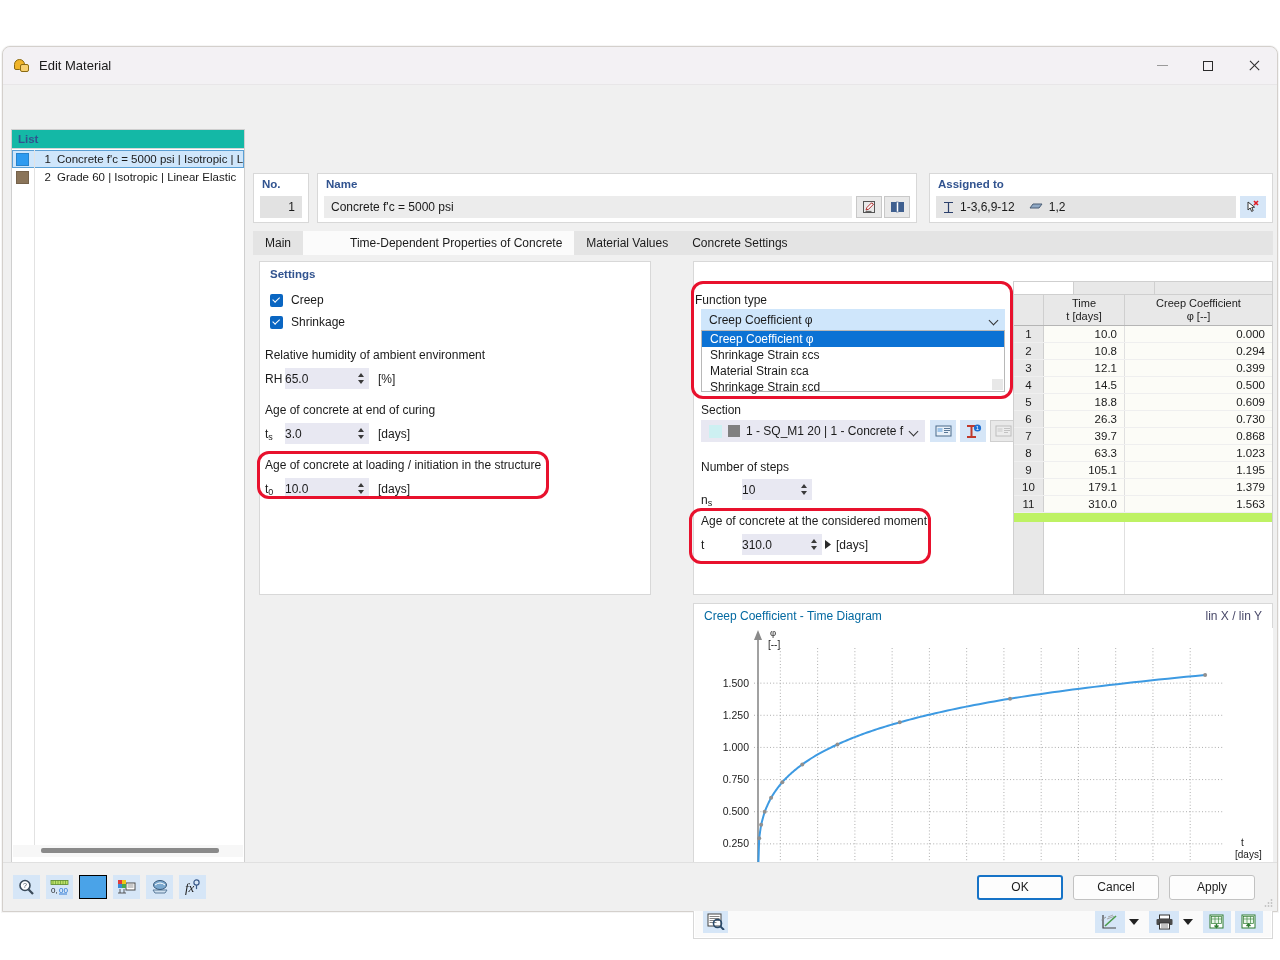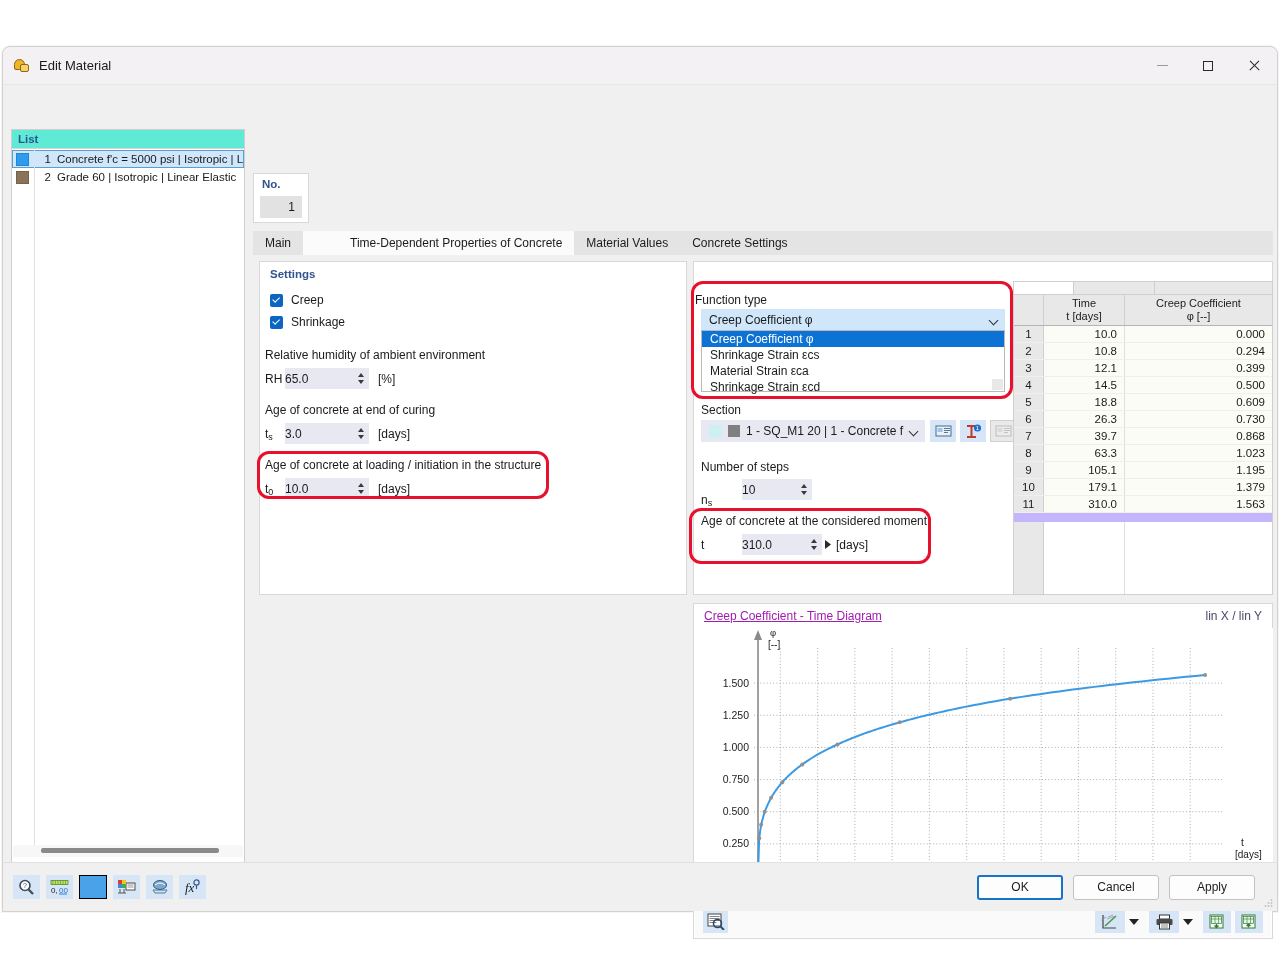--- a/index.html
+++ b/index.html
@@ -56,21 +56,21 @@
   .glyph-close:after { transform: rotate(-45deg); }
 
   .client { position: absolute; left: 0; top: 38px; right: 0; bottom: 0; }
 
   
   .listpanel {
     position: absolute; left: 8px; top: 44px; width: 234px; height: 773px;
     background: #ffffff; border: 1px solid #cfcfcf;
   }
   .listpanel .lhead {
-    height: 19px; border-bottom: 1px solid #d6d6d6; background: #5eead4;
+    height: 19px; border-bottom: 1px solid #d6d6d6; background: #14b8a6;
     display: flex; align-items: center; padding-left: 6px;
     font-weight: bold; color: #31538f; font-size: 11.5px;
   }
   .listrows { position: absolute; left: 0; top: 20px; right: 0; bottom: 44px; background: #fff; }
   .lrow { display: flex; align-items: center; height: 18px; font-size: 11.5px; white-space: nowrap; overflow: hidden; }
   .lrow.sel { background: #cfe6fb; outline: 1px solid #5a9fd4; outline-offset: -1px; }
   .swatch { width: 13px; height: 13px; margin: 0 6px 0 4px; flex: none; border: 1px solid rgba(0,0,0,0.15); }
   .lnum { width: 16px; text-align: right; margin-right: 6px; flex: none; }
   .ltext { overflow: hidden; }
   .lsep { position: absolute; left: 22px; top: 0; bottom: 0; width: 1px; background: #e2e2e2; }
@@ -126,21 +126,21 @@
   .tab {
     height: 24px; padding: 0 12px; display: flex; align-items: center;
     background: #e4e4e4; font-size: 12px; color: #1b1b1b;
   }
   .tab.active { background: #fbfbfb; padding-left: 47px; }
   .tabstrip-rest { flex: 1; background: #e4e4e4; }
 
   
   .panel { position: absolute; background: #fff; border: 1px solid #d8d8d8; }
   .ptitle { font-weight: bold; color: #31538f; font-size: 11.5px; padding: 6px 0 0 10px; }
-  .p-settings { left: 256px; top: 176px; width: 428px; height: 334px; }
+  .p-settings { left: 256px; top: 176px; width: 392px; height: 334px; }
   .p-funcdata { left: 690px; top: 176px; width: 580px; height: 334px; }
   .p-modif { left: 256px; top: 518px; width: 428px; height: 336px; }
   .p-diagram { left: 690px; top: 518px; width: 580px; height: 336px; }
 
   .lbl { position: absolute; font-size: 12px; color: #1b1b1b; white-space: nowrap; }
   .sub { font-size: 9px; vertical-align: -2px; }
 
   .chk { position: absolute; display: flex; align-items: center; gap: 8px; font-size: 12px; }
   .chkbox {
     width: 13px; height: 13px; background: #0a66c2; border-radius: 2px;
@@ -189,21 +189,21 @@
   .ddscroll { position: absolute; right: 1px; bottom: 1px; width: 11px; height: 11px; background: #e8e8e8; }
 
   
   .seccombo { display: flex; align-items: center; gap: 6px; }
   .secsw { width: 13px; height: 13px; background: #cdf0f2; flex: none; }
   .secsw2 { width: 12px; height: 12px; background: #808080; flex: none; }
 
   
   .tbl {
     position: absolute; left: 1010px; top: 196px; width: 260px; height: 314px;
-    background: #c4b5fd; border: 1px solid #cfcfcf; overflow: hidden;
+    background: #bef264; border: 1px solid #cfcfcf; overflow: hidden;
   }
   .thead-blank { height: 13px; background: #e8e8e8; border-bottom: 1px solid #cfcfcf; display: flex; }
   .thead-blank .c0 { width: 60px; border-right: 1px solid #cfcfcf; background: #fff; }
   .thead-blank .c1 { width: 81px; border-right: 1px solid #cfcfcf; }
   .thead-blank .c2 { flex: 1; }
   .thead {
     height: 31px; background: #e8e8e8; border-bottom: 1px solid #b5b5b5; display: flex;
   }
   .thead .th {
     display: flex; flex-direction: column; align-items: center; justify-content: center;
@@ -221,21 +221,21 @@
     width: 81px; background: #fcfcf7; text-align: right; padding-right: 7px;
     border-right: 1px solid #e0e0e0; line-height: 17px;
   }
   .trow .c2 { flex: 1; background: #fcfcf7; text-align: right; padding-right: 7px; line-height: 17px; }
   .tbl-rest { position: absolute; left: 0; right: 0; bottom: 0; top: 240px; display: flex; }
   .tbl-rest .a { width: 30px; background: #e8e8e8; border-right: 1px solid #cfcfcf; }
   .tbl-rest .b { width: 81px; background: #fff; border-right: 1px solid #e0e0e0; }
   .tbl-rest .c { flex: 1; background: #fff; }
 
   
-  .diagtitle { position: absolute; left: 10px; top: 5px; font-size: 12px; color: #a21caf; text-decoration: underline; }
+  .diagtitle { position: absolute; left: 10px; top: 5px; font-size: 12px; color: #0369a1; }
   .diagmode { position: absolute; right: 10px; top: 5px; font-size: 12px; color: #4a4a6a; }
   .plot { position: absolute; left: 1px; top: 24px; width: 578px; height: 280px; background: #fff; }
   .diagbar {
     position: absolute; left: 1px; right: 1px; bottom: 1px; height: 32px;
     background: #fafafa; border-top: 1px solid #e0e0e0; display: flex; align-items: center;
   }
   .diagbar .left { margin-left: 8px; display: flex; gap: 4px; }
   .diagbar .right { margin-left: auto; margin-right: 8px; display: flex; gap: 4px; align-items: center; }
   .ddarrow { width: 0; height: 0; border-left: 5px solid transparent; border-right: 5px solid transparent; border-top: 6px solid #222; }
 
@@ -341,21 +341,59 @@
           </svg>
         </div>
       </div>
     </div>
 
     <div class="fld-no">
       <div class="fl">No.</div>
       <div class="finput num readonly">1</div>
     </div>
 
-
+    <div class="fld-name">
+      <div class="fl">Name</div>
+      <div class="finput">Concrete f'c = 5000 psi</div>
+      <div class="iconbtn ib1">
+        <svg width="15" height="14" viewBox="0 0 15 14">
+          <rect x="1.5" y="1.5" width="11" height="11" fill="none" stroke="#555"></rect>
+          <path d="M4 10 l1 -2.6 l4.6 -4.6 l1.7 1.7 l-4.6 4.6 Z" fill="#fff" stroke="#b03030"></path>
+          <path d="M9.6 2.8 l1.7 1.7" stroke="#b03030"></path>
+          <path d="M3.5 11.4 h6" stroke="#555"></path>
+        </svg>
+      </div>
+      <div class="iconbtn ib2">
+        <svg width="15" height="14" viewBox="0 0 15 14">
+          <rect x="1" y="2" width="5.6" height="10" fill="#3f5f8f"></rect>
+          <rect x="8.4" y="2" width="5.6" height="10" fill="#3f5f8f"></rect>
+          <rect x="6.6" y="2" width="1.8" height="10" fill="#fff" stroke="#3f5f8f" stroke-width=".6"></rect>
+        </svg>
+      </div>
+    </div>
+
+    <div class="fld-assigned">
+      <div class="fl">Assigned to</div>
+      <div class="finput">
+        <svg width="11" height="13" viewBox="0 0 11 13">
+          <path d="M1 1.5 h9 M5.5 1.5 v10 M1 11.5 h9" stroke="#2a3f6b" stroke-width="1.2"></path>
+        </svg>
+        <span>1-3,6,9-12</span>
+        <svg width="14" height="12" viewBox="0 0 14 12" style="margin-left:8px">
+          <path d="M1 7 L4 3 L13 3 L10 7 Z" fill="#8fa8c4" stroke="#4a5d75"></path>
+        </svg>
+        <span>1,2</span>
+      </div>
+      <div class="iconbtn ib1">
+        <svg width="16" height="15" viewBox="0 0 16 15">
+          <path d="M3 2 L3 10 L5.2 8 L6.6 11.4 L8.2 10.7 L6.8 7.4 L9.6 7.2 Z" fill="#fff" stroke="#333"></path>
+          <path d="M9 1 L13 5 M13 1 L9 5" stroke="#e01b24" stroke-width="1.6"></path>
+        </svg>
+      </div>
+    </div>
 
     <div class="tabs">
       <div class="tab">Main</div>
       <div class="tab active">Time-Dependent Properties of Concrete</div>
       <div class="tab">Material Values</div>
       <div class="tab">Concrete Settings</div>
       <div class="tabstrip-rest"></div>
     </div>
 
     <div class="panel p-settings">

